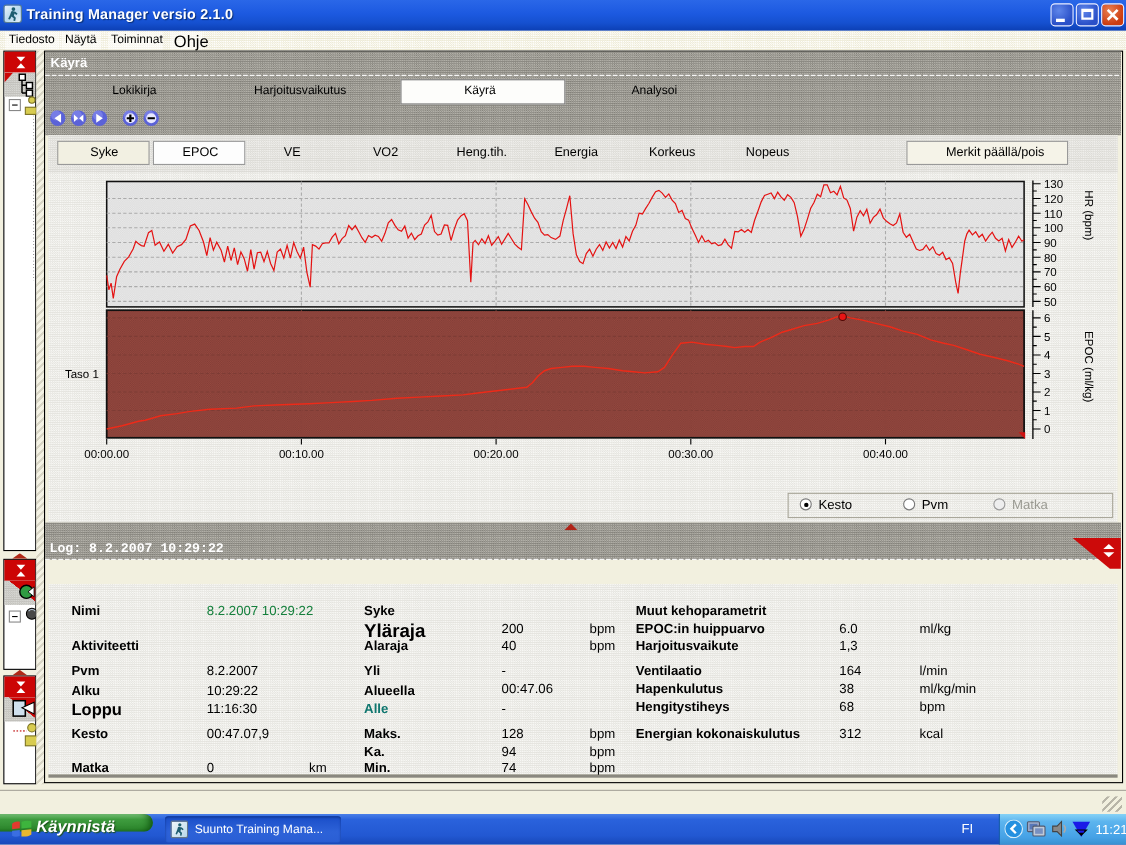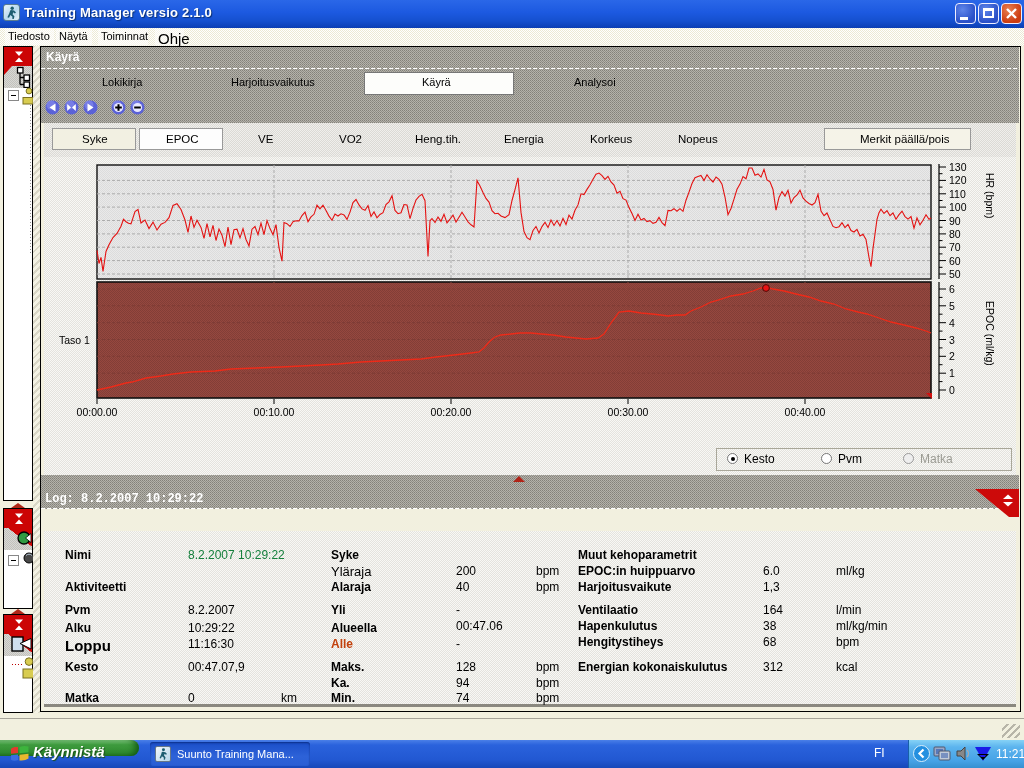--- a/index.html
+++ b/index.html
@@ -329,31 +329,31 @@
     <div class="abs" style="left:24px;top:574px;font-size:12px;font-weight:bold;color:#000;">Alku</div>
     <div class="abs" style="left:147px;top:574px;font-size:12px;font-weight:normal;color:#000;">10:29:22</div>
     <div class="abs" style="left:24px;top:590px;font-size:15px;font-weight:bold;color:#000;">Loppu</div>
     <div class="abs" style="left:147px;top:590px;font-size:12px;font-weight:normal;color:#000;">11:16:30</div>
     <div class="abs" style="left:24px;top:613px;font-size:12px;font-weight:bold;color:#000;">Kesto</div>
     <div class="abs" style="left:147px;top:613px;font-size:12px;font-weight:normal;color:#000;">00:47.07,9</div>
     <div class="abs" style="left:24px;top:644px;font-size:12px;font-weight:bold;color:#000;">Matka</div>
     <div class="abs" style="left:147px;top:644px;font-size:12px;font-weight:normal;color:#000;">0</div>
     <div class="abs" style="left:240px;top:644px;font-size:12px;font-weight:normal;color:#000;">km</div>
     <div class="abs" style="left:290px;top:501px;font-size:12px;font-weight:bold;color:#000;">Syke</div>
-    <div class="abs" style="left:290px;top:517px;font-size:13px;font-weight:normal;color:#000;">Yläraja</div>
+    <div class="abs" style="left:290px;top:517px;font-size:17px;font-weight:bold;color:#000;">Yläraja</div>
     <div class="abs" style="left:415px;top:517px;font-size:12px;font-weight:normal;color:#000;">200</div>
     <div class="abs" style="left:495px;top:517px;font-size:12px;font-weight:normal;color:#000;">bpm</div>
     <div class="abs" style="left:290px;top:533px;font-size:12px;font-weight:bold;color:#000;">Alaraja</div>
     <div class="abs" style="left:415px;top:533px;font-size:12px;font-weight:normal;color:#000;">40</div>
     <div class="abs" style="left:495px;top:533px;font-size:12px;font-weight:normal;color:#000;">bpm</div>
     <div class="abs" style="left:290px;top:556px;font-size:12px;font-weight:bold;color:#000;">Yli</div>
     <div class="abs" style="left:415px;top:556px;font-size:12px;font-weight:normal;color:#000;">-</div>
     <div class="abs" style="left:290px;top:574px;font-size:12px;font-weight:bold;color:#000;">Alueella</div>
     <div class="abs" style="left:415px;top:572px;font-size:12px;font-weight:normal;color:#000;">00:47.06</div>
-    <div class="abs" style="left:290px;top:590px;font-size:12px;font-weight:bold;color:#c2410c;">Alle</div>
+    <div class="abs" style="left:290px;top:590px;font-size:12px;font-weight:bold;color:#0f766e;">Alle</div>
     <div class="abs" style="left:415px;top:590px;font-size:12px;font-weight:normal;color:#000;">-</div>
     <div class="abs" style="left:290px;top:613px;font-size:12px;font-weight:bold;color:#000;">Maks.</div>
     <div class="abs" style="left:415px;top:613px;font-size:12px;font-weight:normal;color:#000;">128</div>
     <div class="abs" style="left:495px;top:613px;font-size:12px;font-weight:normal;color:#000;">bpm</div>
     <div class="abs" style="left:290px;top:629px;font-size:12px;font-weight:bold;color:#000;">Ka.</div>
     <div class="abs" style="left:415px;top:629px;font-size:12px;font-weight:normal;color:#000;">94</div>
     <div class="abs" style="left:495px;top:629px;font-size:12px;font-weight:normal;color:#000;">bpm</div>
     <div class="abs" style="left:290px;top:644px;font-size:12px;font-weight:bold;color:#000;">Min.</div>
     <div class="abs" style="left:415px;top:644px;font-size:12px;font-weight:normal;color:#000;">74</div>
     <div class="abs" style="left:495px;top:644px;font-size:12px;font-weight:normal;color:#000;">bpm</div>

